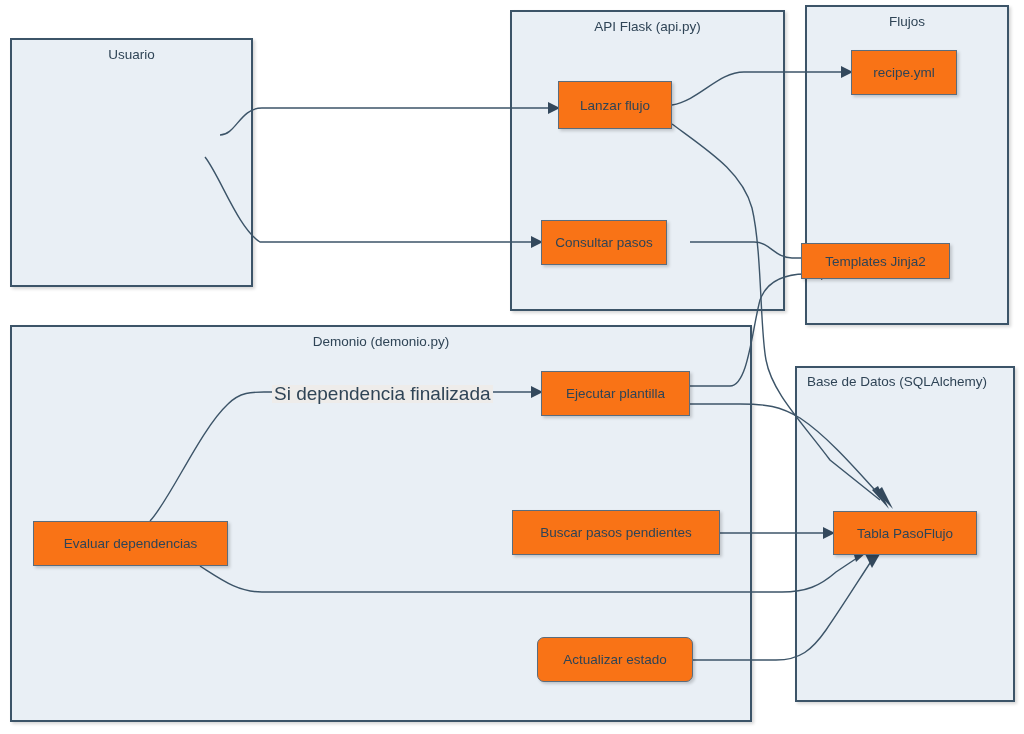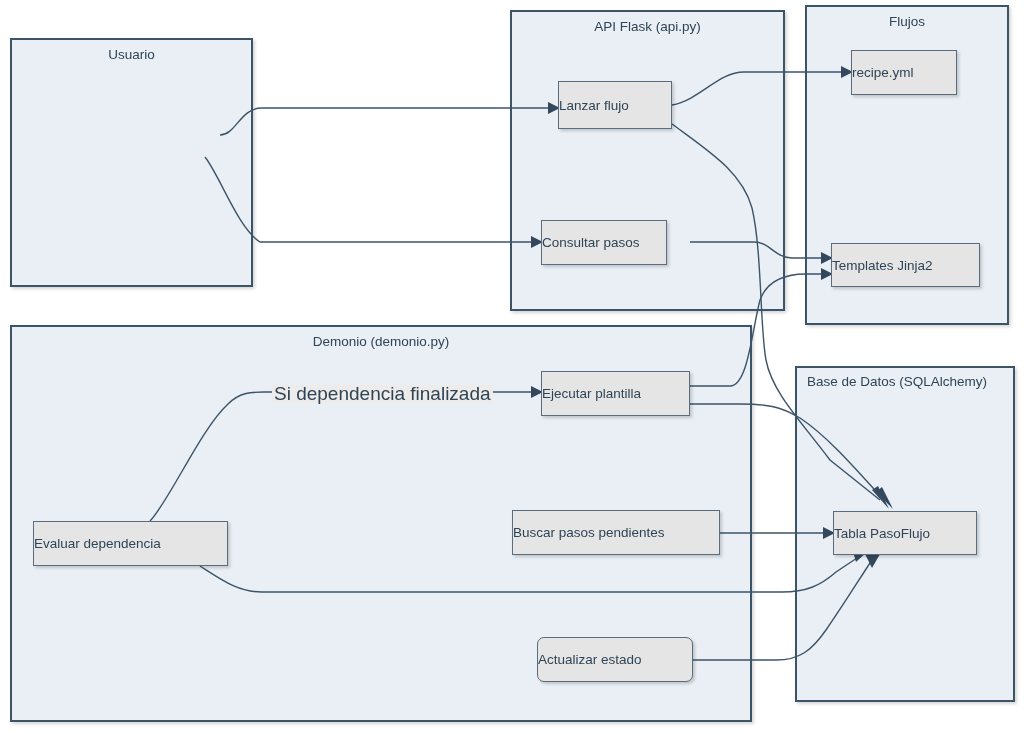--- a/index.html
+++ b/index.html
@@ -30,25 +30,26 @@
     right: 0;
     top: 6px;
     text-align: center;
     font-size: 13.5px;
     color: #2f4456;
     line-height: 17px;
     white-space: nowrap;
   }
   .node-box {
     position: absolute;
-    background: #e5e5e5;
+    background: #f97316;
     border: 1.5px solid #5a6c7d;
     box-sizing: border-box;
     display: flex;
     align-items: center;
+    justify-content: center;
     font-size: 13.5px;
     color: #2f4456;
     box-shadow: 2px 2px 3px rgba(0,0,0,0.18);
     white-space: nowrap;
   }
   .edge-label {
     position: absolute;
     background: #eeecea;
     font-size: 19px;
     color: #2f4456;
@@ -166,30 +167,30 @@
   </div>
 
   <div class="node-box" style="left:541px; top:220px; width:126px; height:45px;">
     <span>Consultar pasos</span>
   </div>
 
   <div class="node-box" style="left:851px; top:50px; width:106px; height:45px;">
     <span>recipe.yml</span>
   </div>
 
-  <div class="node-box" style="left:831px; top:243px; width:149px; height:44px;">
+  <div class="node-box" style="left:801px; top:243px; width:149px; height:36px;">
     <span>Templates Jinja2</span>
   </div>
 
   <div class="node-box" style="left:541px; top:371px; width:149px; height:45px;">
     <span>Ejecutar plantilla</span>
   </div>
 
   <div class="node-box" style="left:33px; top:521px; width:195px; height:45px;">
-    <span>Evaluar dependencia</span>
+    <span>Evaluar dependencias</span>
   </div>
 
   <div class="node-box" style="left:512px; top:510px; width:208px; height:45px;">
     <span>Buscar pasos pendientes</span>
   </div>
 
   <div class="node-box" style="left:833px; top:511px; width:144px; height:44px;">
     <span>Tabla PasoFlujo</span>
   </div>
 

